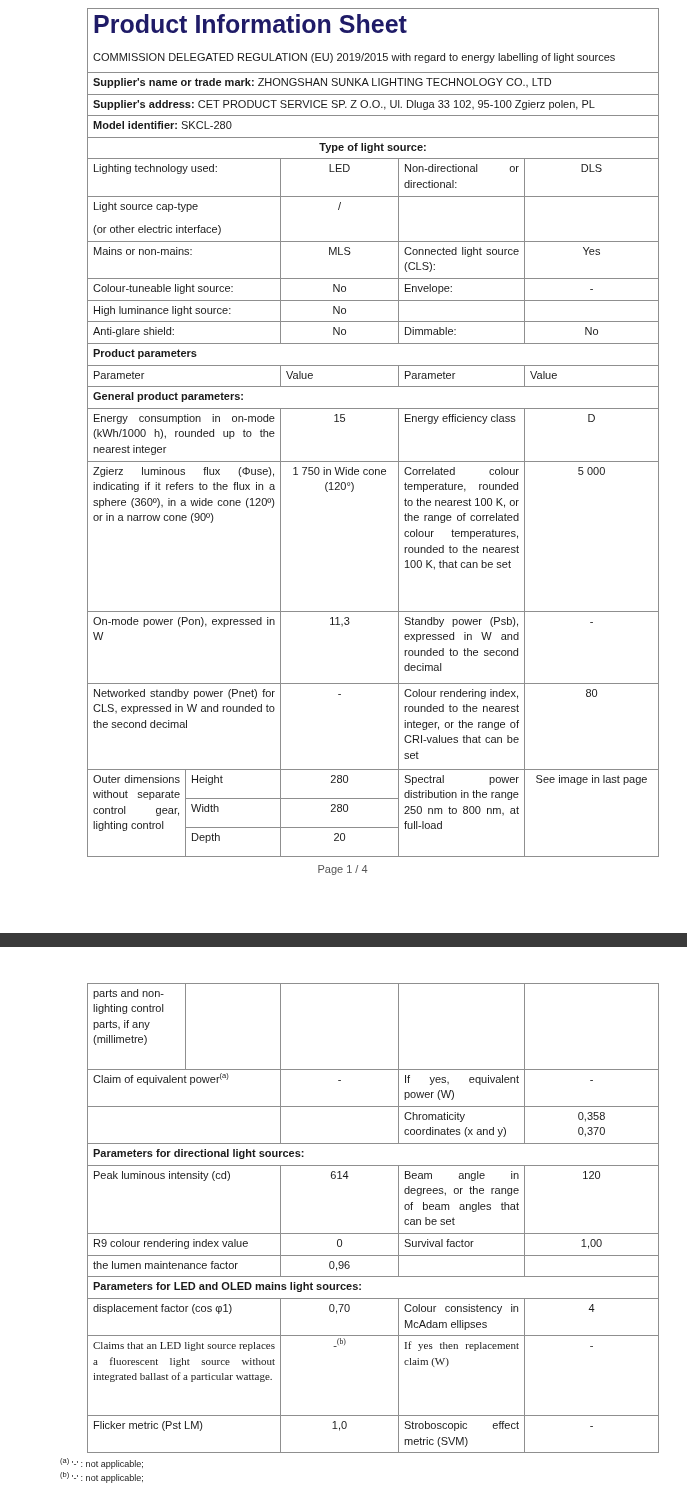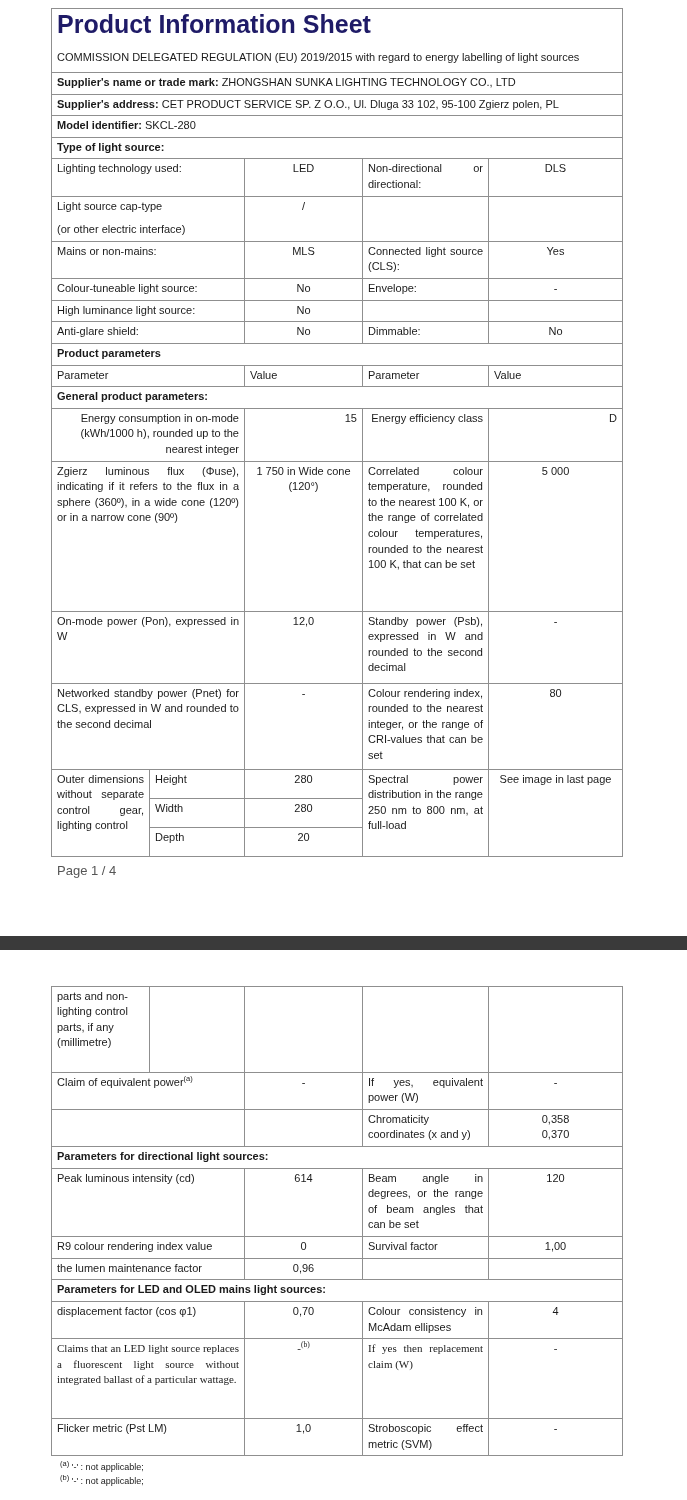--- a/index.html
+++ b/index.html
@@ -5,55 +5,55 @@
   * { box-sizing: border-box; }
   html,body { margin:0; padding:0; }
   body {
     width:687px; min-height:1500px; background:#ffffff;
     font-family:"Liberation Sans","DejaVu Sans",sans-serif;
     color:#1a1a1a; font-size:11px;
   }
   .sheet { position:relative; width:687px; }
 
   table.doc {
-    width:571px; margin-left:51px; border-collapse:collapse;
+    width:571px; margin-left:87px; border-collapse:collapse;
     table-layout:fixed; font-size:11px; line-height:1.42;padding-left:16px;
   }
   table.doc td {
     border:1px solid #8f8f8f; vertical-align:top; padding:2px 5px 3px 5px;
     overflow:hidden;
   }
-  .b { font-weight:bold; }
+  .b { font-weight:bold;text-align:center; }
   .v { text-align:center; }
   .just { text-align:justify; }
   .centerb { font-weight:bold; }
   .sect { font-weight:bold; }
   sup { font-size:7.5px; line-height:0; }
 
   .title-cell { padding:8px 8px 6px 8px; }
   .doc-title { margin:0 0 10px 0; font-size:25px; line-height:1.1; font-weight:bold; color:#1f1b67; }
   .doc-subtitle { margin:0 0 4px 0; font-size:11px; line-height:1.5; }
 
   .cap-line2 { margin-top:8px; }
 
   tr.h18 td { height:18px; }
   tr.h34 td { height:34px; }
   tr.h36 td { height:36px; }
   tr.h44 td { height:44px; }
-  tr.h52 td { height:52px;text-align:right; }
+  tr.h52 td { height:52px; }
   tr.h68 td { height:68px; }
   tr.h72 td { height:72px; }
   tr.h80 td { height:80px;font-family:Liberation Serif, serif; }
   tr.h86 td { height:86px; }
   tr.h150 td { height:150px; }
   tr.h29 td { height:29px; }
 
   .pagenum {
-    width:571px; margin-left:57px; text-align:left;
-    font-size:13px; color:#555; padding-top:6px;
+    width:571px; margin-left:57px; text-align:center;
+    font-size:11px; color:#555; padding-top:6px;
   }
   .pagebreak {
     width:687px; height:14px; background:#3a3a3a; margin-top:58px;
   }
   .p2gap { height:36px; }
   .footnotes { margin:5px 0 0 60px; font-size:9px; line-height:1.55; color:#1a1a1a; }
 </style>
 </head>
 <body>
 
@@ -156,21 +156,21 @@
         <td class="v">D</td>
       </tr>
       <tr class="h150">
         <td colspan="2" class="just">Zgierz luminous flux (Φuse), indicating if it refers to the flux in a sphere (360º), in a wide cone (120º) or in a narrow cone (90º)</td>
         <td class="v">1 750 in Wide cone (120°)</td>
         <td class="just">Correlated colour temperature, rounded to the nearest 100 K, or the range of correlated colour temperatures, rounded to the nearest 100 K, that can be set</td>
         <td class="v">5 000</td>
       </tr>
       <tr class="h72">
         <td colspan="2" class="just">On-mode power (Pon), expressed in W</td>
-        <td class="v">12,0</td>
+        <td class="v">11,3</td>
         <td class="just">Standby power (Psb), expressed in W and rounded to the second decimal</td>
         <td class="v">-</td>
       </tr>
       <tr class="h86">
         <td colspan="2" class="just">Networked standby power (Pnet) for CLS, expressed in W and rounded to the second decimal</td>
         <td class="v">-</td>
         <td class="just">Colour rendering index, rounded to the nearest integer, or the range of CRI-values that can be set</td>
         <td class="v">80</td>
       </tr>
 

